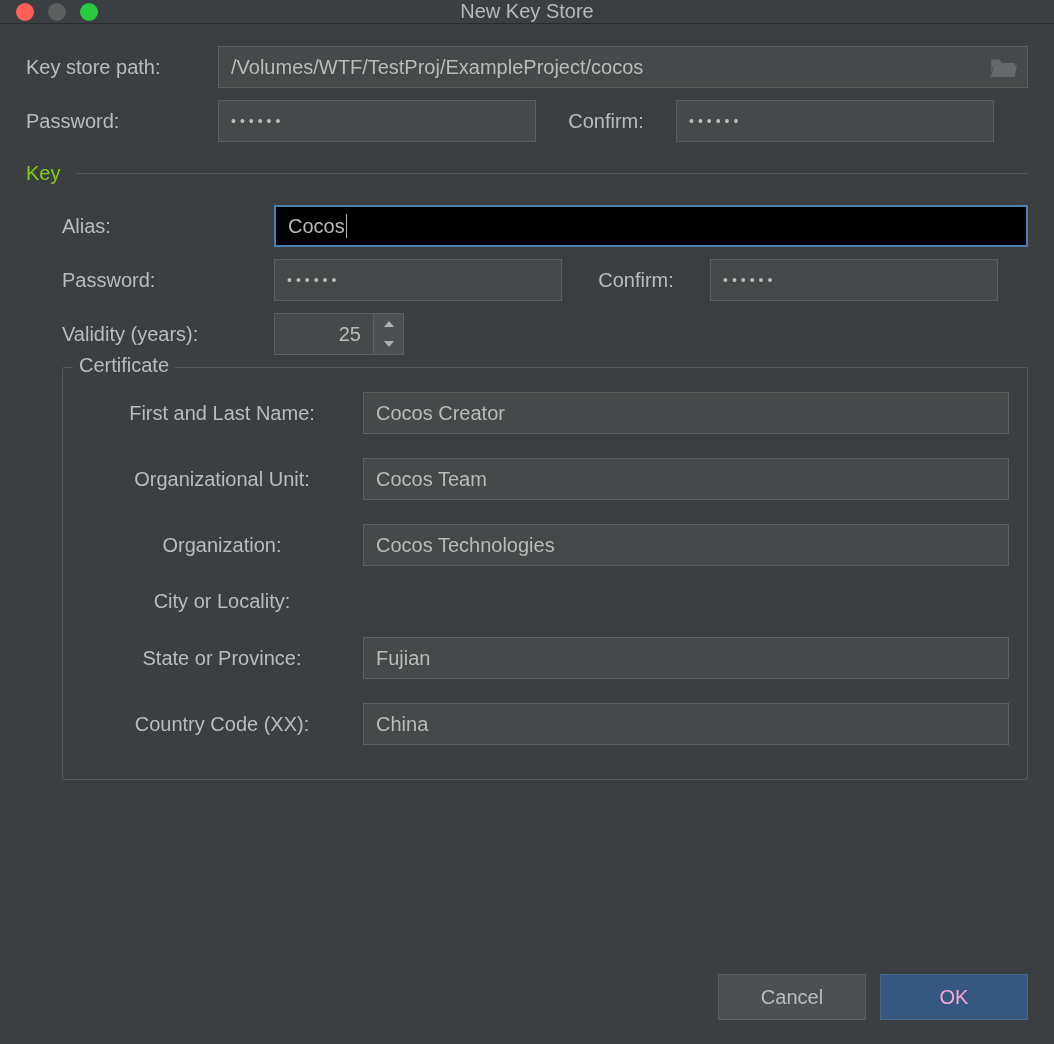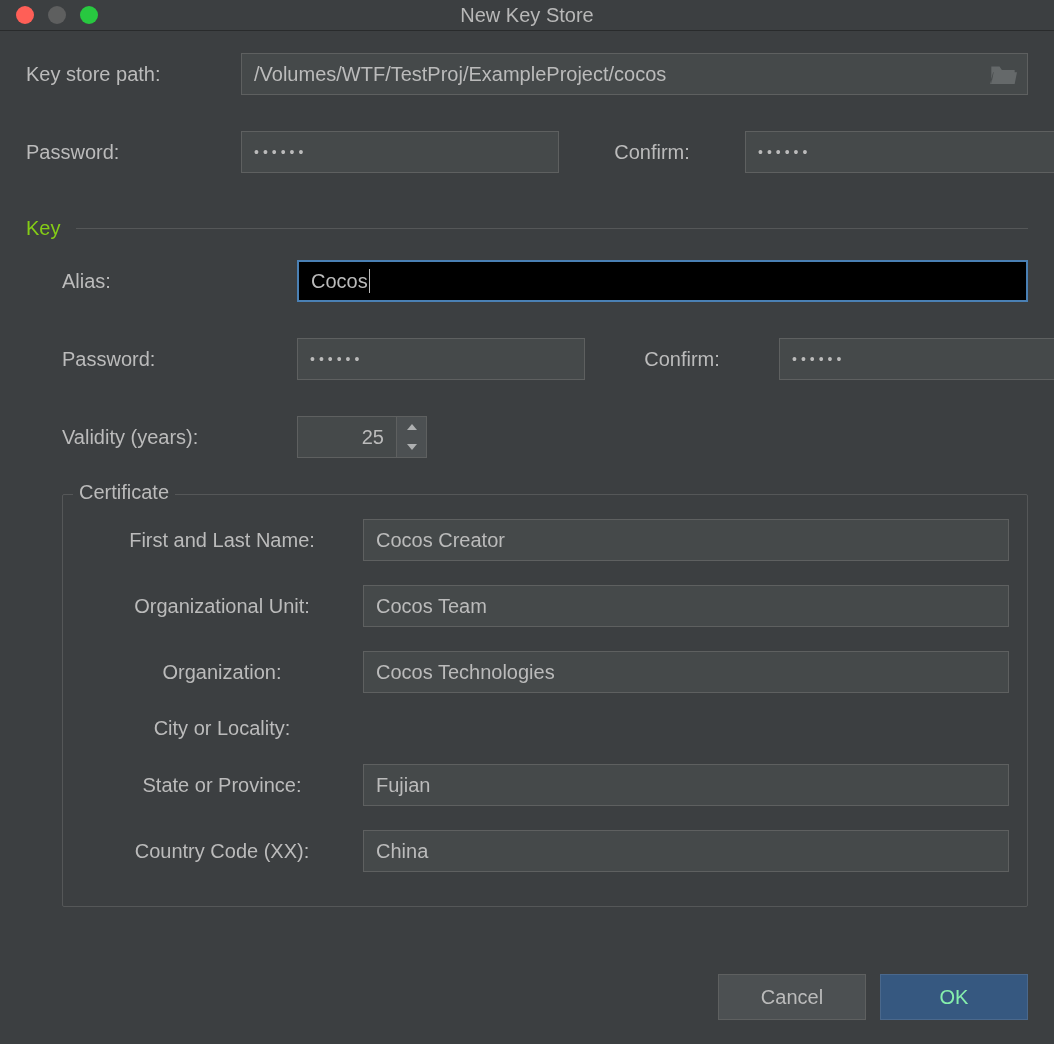--- a/index.html
+++ b/index.html
@@ -12,21 +12,21 @@
     height: 1044px;
     overflow: hidden;
   }
   .window {
     width: 1054px;
     height: 1044px;
     display: flex;
     flex-direction: column;
   }
   .titlebar {
-    height: 31px;
+    height: 24px;
     background: #3c3f41;
     border-bottom: 1px solid #292b2c;
     display: flex;
     align-items: center;
     position: relative;
   }
   .traffic-lights {
     display: flex;
     gap: 14px;
     padding-left: 16px;
@@ -45,22 +45,21 @@
   }
   .content {
     flex: 1;
     padding: 22px 26px 0 26px;
     display: flex;
     flex-direction: column;
   }
   .row {
     display: flex;
     align-items: center;
-    margin-bottom: 36px;
-    gap: 23px;
+    margin-bottom: 12px;
   }
   .label {
     width: 192px;
     color: #bbbbbb;
     flex-shrink: 0;
   }
   .label.narrow { width: 110px; text-align: left; padding-left: 12px; padding-right: 12px;}
   .input {
     background: #45494a;
     border: 1px solid #5e6060;
@@ -181,21 +180,21 @@
     font-size: 20px;
     border-radius: 0;
     display: flex;
     align-items: center;
     justify-content: center;
     cursor: pointer;
   }
   .btn.primary {
     background: #365880;
     border-color: #4a688c;
-    color: #86efac;
+    color: #f9a8d4;
   }
   .caret {
     display:inline-block; width:1px; height:24px; background:#bbbbbb; vertical-align:middle; margin-left:1px;
   }
 </style>
 </head>
 <body>
 
 <div class="window">
 

